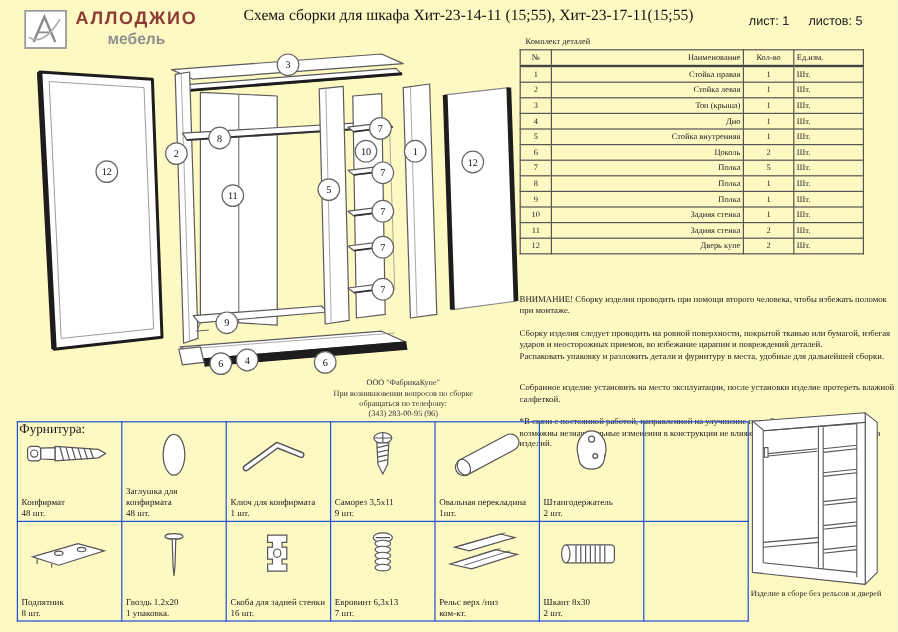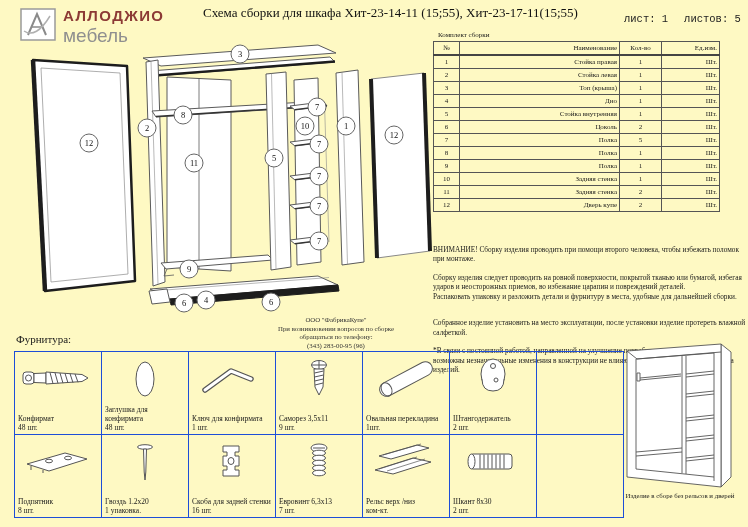--- a/index.html
+++ b/index.html
@@ -2,42 +2,42 @@
 <html><head>
 <meta charset="utf-8">
 <style>
   html,body{margin:0;padding:0;background:#e8e8e8;}
   .sheet{position:relative;width:748px;height:527px;background:#fef9c3;overflow:hidden;
          font-family:"Liberation Serif",serif;color:#1a1a1a;padding-left:10px;}
   
   .logo{position:absolute;left:20px;top:8px;display:flex;align-items:flex-start;}
   .logo-text{margin-left:7px;font-family:"Liberation Sans",sans-serif;}
   .logo-brand{font-size:15px;font-weight:bold;color:#8c3a35;letter-spacing:1.4px;line-height:1.1;}
-  .logo-sub{font-size:19px;color:#8f8f8f;text-align:left;margin-top:0;}
+  .logo-sub{font-size:13px;color:#8f8f8f;text-align:center;margin-top:0;font-weight:bold;}
   .title{position:absolute;left:203px;top:5px;font-size:13px;line-height:1.3;color:#111;}
   .sheet-info{position:absolute;left:624px;top:12px;font-family:"Liberation Sans",sans-serif;font-size:10.5px;color:#222;}
-  .sheet-info span{margin-right:16px;font-family:Liberation Mono, monospace;}
+  .sheet-info span{margin-right:16px;}
   
   .parts-caption{position:absolute;left:438px;top:31px;font-size:7px;}
   .parts-table{position:absolute;left:433px;top:41px;border-collapse:collapse;table-layout:fixed;width:270px;font-size:7px;}
   .parts-table th,.parts-table td{border:1px solid #555;height:12px;line-height:11px;padding:0 2px;font-weight:normal;
         overflow:hidden;white-space:nowrap;}
   .parts-table thead th{border-bottom:2px solid #444;}
   .col-no{width:21px;text-align:center;}
   .col-name{width:155px;text-align:right;padding-left:4px;}
   .col-qty{width:37px;text-align:center;}
-  .col-unit{width:53px;text-align:right;}
+  .col-unit{width:53px;text-align:left;}
   
   .notes{position:absolute;left:433px;top:228px;width:313px;font-size:7.3px;line-height:1.3;}
   .notes p{margin:0;}
   .notes p.gap{margin-bottom:9px;margin-top:17px;}
   
   .contact{position:absolute;left:252px;top:316px;width:168px;text-align:center;font-size:6.8px;line-height:1.26;color:#333;}
   
-  .hw-caption{position:absolute;left:16px;top:333px;font-size:11px;text-align:center;}
+  .hw-caption{position:absolute;left:16px;top:352px;font-size:11px;text-align:center;}
   .hw-table{position:absolute;left:14px;top:351px;border-collapse:collapse;table-layout:fixed;width:604px;}
   .hw-table td{border:1px solid #1d4ed8;width:86px;height:82px;padding:0;vertical-align:top;}
   .hw-cell{position:relative;height:82px;}
   .hw-icon{position:absolute;top:2px;left:0;right:0;height:50px;display:flex;align-items:center;justify-content:center;}
   .hw-label{position:absolute;left:3px;right:2px;bottom:2px;font-size:7.5px;line-height:1.2;}
   
   .diagram{position:absolute;left:10px;top:40px;}
   .assembled{position:absolute;left:615px;top:342px;}
   .assembled-caption{position:absolute;left:612px;top:492px;width:136px;text-align:center;font-size:6.8px;}
   .dpoly{fill:#fff;stroke:#5a5a5a;stroke-width:1;stroke-linejoin:round;}
@@ -65,21 +65,21 @@
   </div>
 
   <div class="title">
     <div>Схема сборки для шкафа Хит-23-14-11 (15;55), Хит-23-17-11(15;55)</div>
   </div>
 
   <div class="sheet-info">
     <span>лист: 1</span><span>листов: 5</span>
   </div>
 
-  <div class="parts-caption">Комплект сборки</div>
+  <div class="parts-caption">Комплект деталей</div>
   <table class="parts-table">
     <thead>
       <tr>
         <th class="col-no">№</th>
         <th class="col-name">Наименование</th>
         <th class="col-qty">Кол-во</th>
         <th class="col-unit">Ед.изм.</th>
       </tr>
     </thead>
     <tbody>

